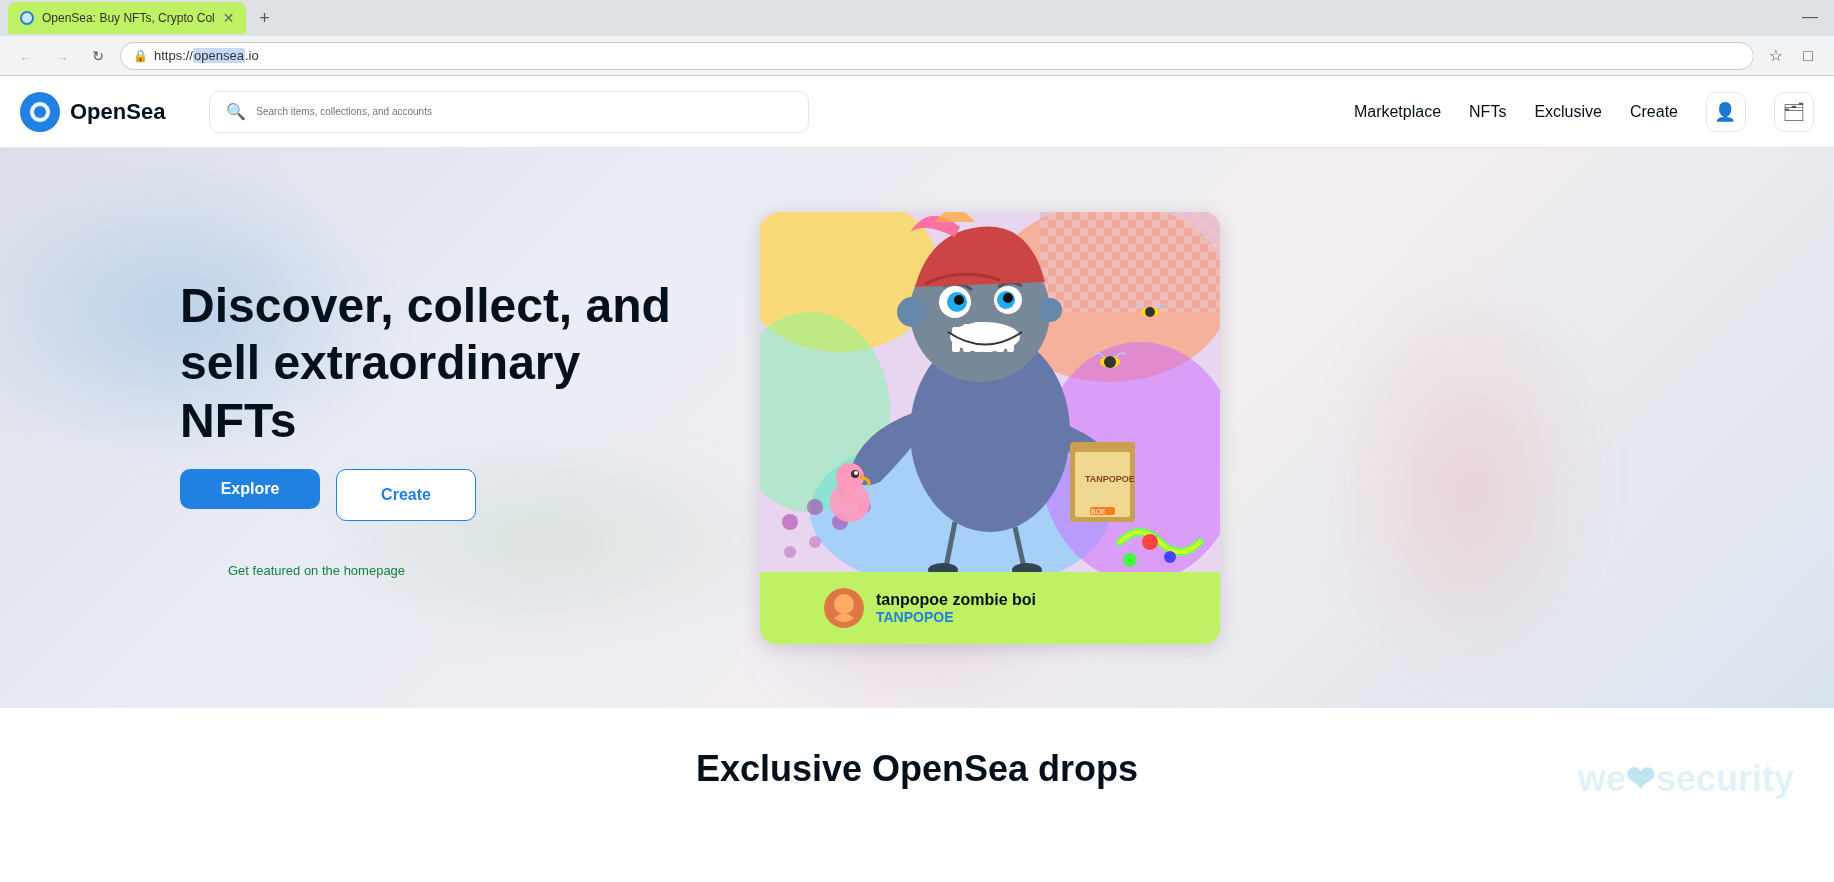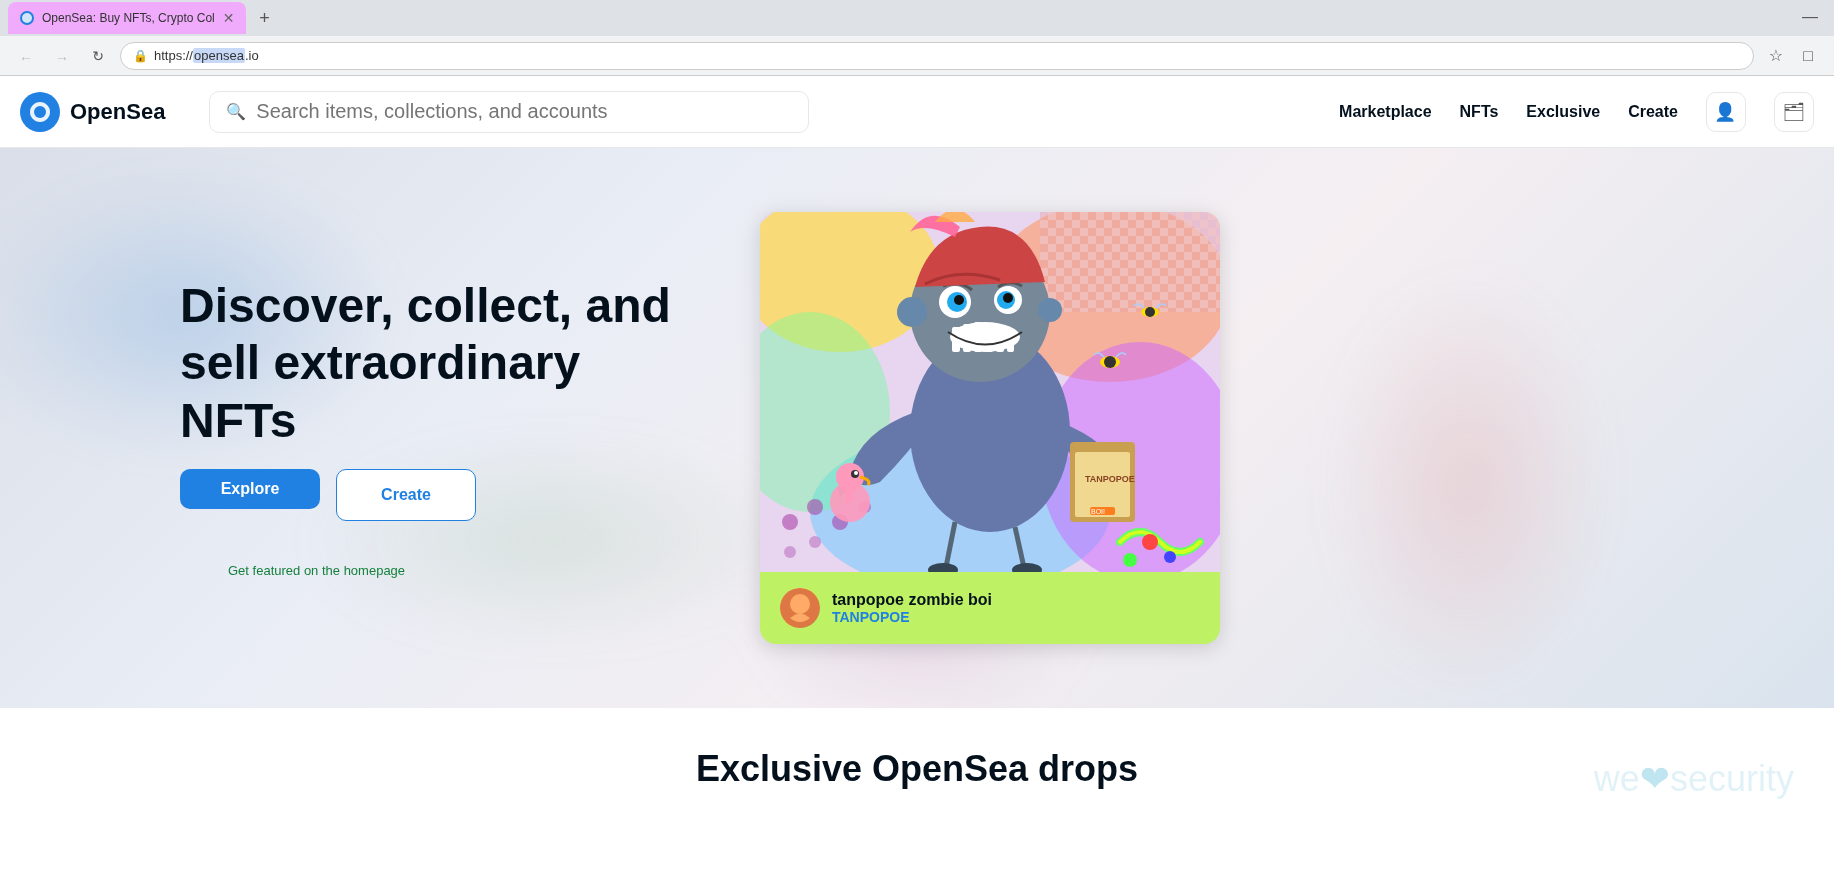--- a/index.html
+++ b/index.html
@@ -15,21 +15,21 @@
       display: flex;
       align-items: center;
       height: 36px;
       padding: 0 8px;
       background: #dee1e6;
       gap: 4px;
     }
     .browser-tab {
       display: flex;
       align-items: center;
-      background: #f0abfc;
+      background: #bef264;
       border-radius: 8px 8px 0 0;
       padding: 0 12px;
       height: 32px;
       min-width: 220px;
       font-size: 12px;
       color: #333;
       gap: 8px;
     }
     .browser-tab .tab-favicon {
       width: 14px;
@@ -173,33 +173,33 @@
       padding: 0 16px;
       gap: 10px;
       background: #fff;
       margin: 0 20px;
     }
     .search-icon { color: #8a939b; font-size: 16px; }
     .search-input {
       flex: 1;
       border: none;
       outline: none;
-      font-size: 20px;
+      font-size: 10px;
       color: #8a939b;
       background: transparent;
     }
     .opensea-nav-links {
       display: flex;
       align-items: center;
       gap: 28px;
       margin-left: auto;
     }
     .nav-link {
       font-size: 16px;
-      font-weight: 700;
+      font-weight: 400;
       color: #04111d;
       cursor: pointer;
       text-decoration: none;
     }
     .nav-icon-btn {
       width: 40px;
       height: 40px;
       border: 1px solid #e5e8eb;
       border-radius: 10px;
       display: flex; align-items: center; justify-content: center;
@@ -316,20 +316,21 @@
       height: 360px;
       position: relative;
       overflow: hidden;
       background: #f0e8f8;
     }
     .nft-info {
       display: flex;
       align-items: center;
       gap: 12px;
       padding: 16px 20px;
+      margin-left: 44px;
     }
     .nft-avatar {
       width: 40px;
       height: 40px;
       border-radius: 50%;
       background: linear-gradient(135deg, #ff6b6b, #ffd93d, #6bcb77);
       flex-shrink: 0;
       overflow: hidden;
       display: flex; align-items: center; justify-content: center;
       font-size: 18px;
@@ -354,21 +355,21 @@
     .bottom-title {
       font-size: 36px;
       font-weight: 700;
       color: #04111d;
     }
     .watermark {
       position: absolute;
       right: 40px;
       bottom: 10px;
       font-size: 36px;
-      font-weight: 400;
+      font-weight: 700;
       color: rgba(0,150,200,0.12);
       pointer-events: none;
       white-space: nowrap;
     }
     .watermark span { color: rgba(0,150,200,0.25); }
   </style>
 </head>
 <body>
 
 <div class="browser-chrome">

